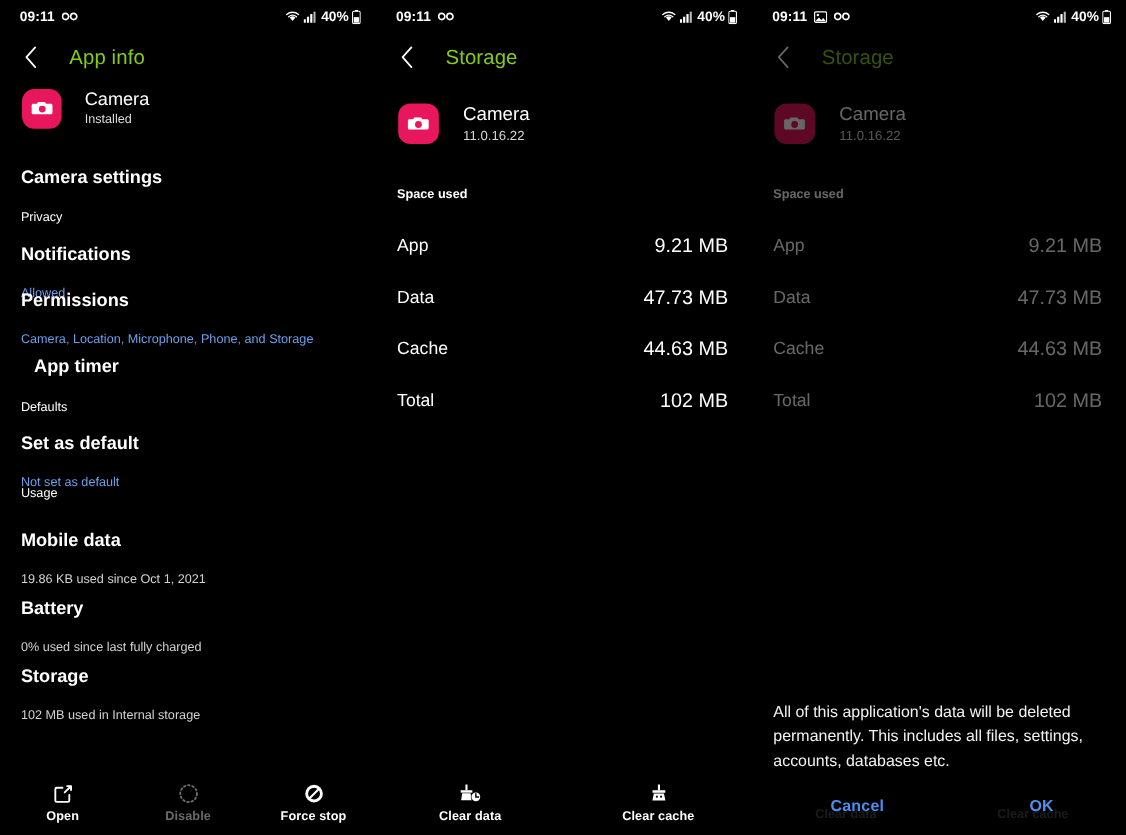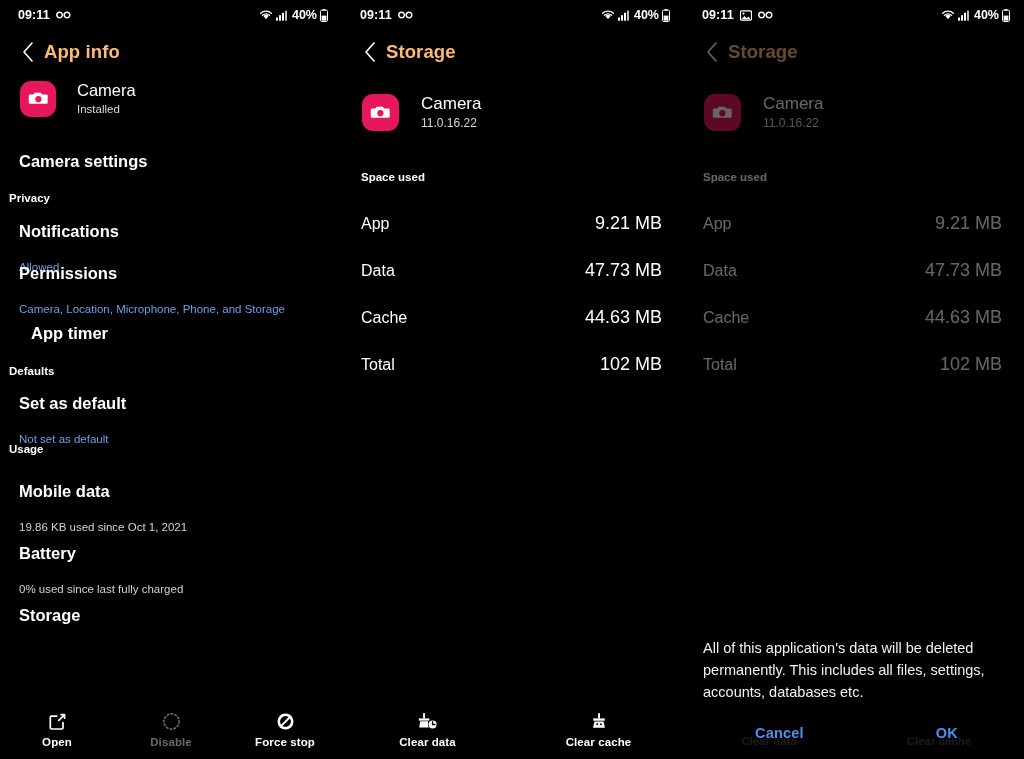--- a/index.html
+++ b/index.html
@@ -20,41 +20,41 @@
   }
   .sb-left{display:flex;align-items:center;gap:6px;}
   .sb-right{display:flex;align-items:center;gap:3px;}
   .sb-time{font-size:12.5px;font-weight:700;letter-spacing:.1px;color:#fff;}
   .sb-ico{display:inline-flex;align-items:center;}
   .sb-pct{font-size:12.5px;font-weight:700;color:#fff;margin-left:2px;}
 
   
   .appbar{position:absolute;top:36px;left:0;right:0;height:32px;display:flex;align-items:center;padding-left:17px;}
   .back{width:22px;height:22px;display:inline-flex;align-items:center;justify-content:center;}
-  .appbar-title{font-size:18.5px;font-weight:700;margin-left:5px;letter-spacing:.1px;color:#fdba74;}
+  .appbar-title{font-size:18.5px;font-weight:400;margin-left:24px;letter-spacing:.1px;color:#84cc16;}
 
   
   .appheader{position:absolute;left:0;right:0;display:flex;align-items:center;padding-left:20px;}
   .p1 .appheader{top:80px;}
   .p2 .appheader,.p3 .appheader{top:94px;}
   .appicon{
     width:36px;height:36px;border-radius:11px;
     background:#e8175d;display:flex;align-items:center;justify-content:center;flex:0 0 auto;
   }
   .p2 .appicon,.p3 .appicon{width:37px;height:37px;}
   .appmeta{margin-left:21px;display:flex;flex-direction:column;justify-content:center;}
   .p2 .appmeta,.p3 .appmeta{margin-left:22px;}
   .appname{font-size:16.5px;font-weight:400;line-height:20px;color:#fff;}
   .appsub{font-size:11.5px;line-height:16px;color:#dcdcdc;margin-top:1px;}
   .p2 .appname,.p3 .appname{font-size:17px;}
   .p2 .appsub,.p3 .appsub{font-size:12px;color:#d6d6d6;}
 
   
   .list{position:absolute;top:150px;left:0;right:0;}
-  .sec-header{font-size:11.5px;font-weight:700;color:#fff;padding:0 0 0 9px;}
+  .sec-header{font-size:11.5px;font-weight:400;color:#fff;padding:0 0 0 19px;}
   .row{padding:0 19px;}
   .row-title{font-size:16.5px;font-weight:700;line-height:22px;color:#fff;}
   .row-sub{font-size:11.5px;line-height:16px;color:#6d9eeb;margin-top:17px;}
   .row-sub.neutral{color:#d2d2d2;}
 
   
   .spaceused{position:absolute;top:171px;left:0;right:0;font-size:11.5px;font-weight:700;padding-left:361px;color:#fff;}
   .p3 .spaceused{padding-left:19px;}
   .p2 .spaceused{padding-left:19px;}
   .storlist{position:absolute;left:0;right:0;top:200px;}
@@ -171,20 +171,21 @@
         <div class="row" style="position: absolute; left: 0px; right: 0px; top: 330px;">
           <div class="row-title">Mobile data</div>
           <div class="row-sub neutral">19.86 KB used since Oct 1, 2021</div>
         </div>
         <div class="row" style="position: absolute; left: 0px; right: 0px; top: 392px;">
           <div class="row-title">Battery</div>
           <div class="row-sub neutral">0% used since last fully charged</div>
         </div>
         <div class="row" style="position: absolute; left: 0px; right: 0px; top: 454px;">
           <div class="row-title">Storage</div>
+          <div class="row-sub neutral">102 MB used in Internal storage</div>
         </div>
       </div>
 
     <div class="actionbar" id="p1-actions">
         <div class="action">
           <span class="ico">
             <svg width="19" height="19" viewBox="0 0 19 19">
               <path d="M13 2.6h3.6v3.6M16.4 2.8l-5.6 5.6" stroke="#fff" fill="none" stroke-width="1.7" stroke-linecap="round" stroke-linejoin="round"></path>
               <path d="M15 10.6v5.1c0 .7-.6 1.3-1.3 1.3H3.6c-.7 0-1.3-.6-1.3-1.3V5.4c0-.7.6-1.3 1.3-1.3h5.2" stroke="#fff" fill="none" stroke-width="1.7" stroke-linecap="round" stroke-linejoin="round"></path>
             </svg>

